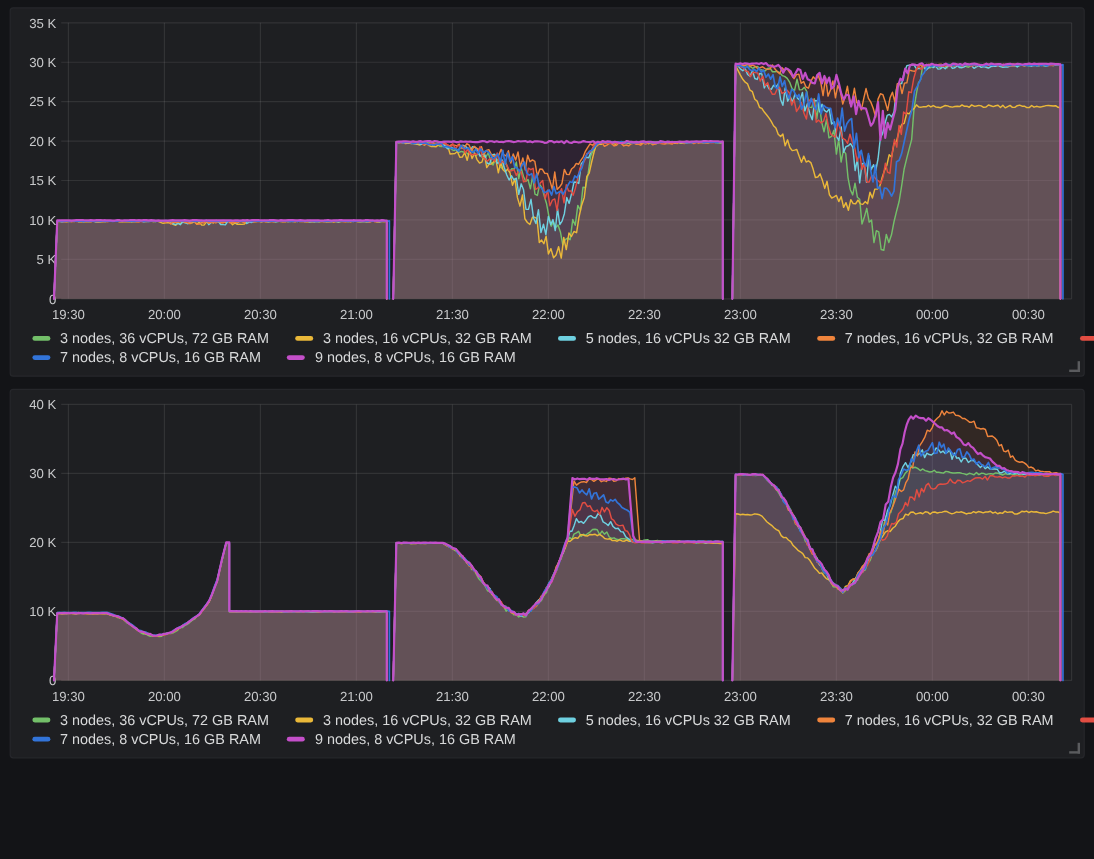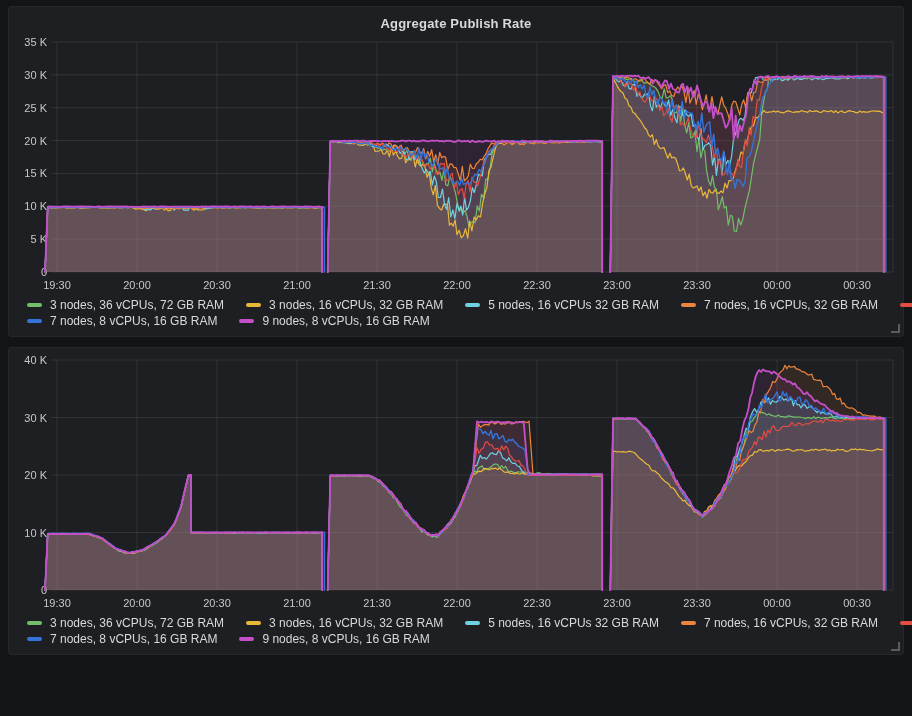--- a/index.html
+++ b/index.html
@@ -19,21 +19,20 @@
   .legend-text{color:#d8d9da;font-size:12px;white-space:nowrap;}
   .resize-handle{position:absolute;right:3px;bottom:3px;width:7px;height:7px;
     border-right:2px solid #5a5b5e;border-bottom:2px solid #5a5b5e;cursor:nwse-resize;}
 </style>
 </head>
 <body>
 
 <div class="wrap">
 
   <div class="panel">
-    <div class="panel-title">Aggregate Publish Rate</div>
     <svg class="chart" width="886" height="260">
         <line x1="38" x2="880" y1="238" y2="238" class="grid"></line>
         <text x="34" y="242" text-anchor="end" class="tick-label">0</text>
         <line x1="38" x2="880" y1="205.14285714285714" y2="205.14285714285714" class="grid"></line>
         <text x="34" y="209.14285714285714" text-anchor="end" class="tick-label">5 K</text>
         <line x1="38" x2="880" y1="172.28571428571428" y2="172.28571428571428" class="grid"></line>
         <text x="34" y="176.28571428571428" text-anchor="end" class="tick-label">10 K</text>
         <line x1="38" x2="880" y1="139.42857142857144" y2="139.42857142857144" class="grid"></line>
         <text x="34" y="143.42857142857144" text-anchor="end" class="tick-label">15 K</text>
         <line x1="38" x2="880" y1="106.57142857142858" y2="106.57142857142858" class="grid"></line>

